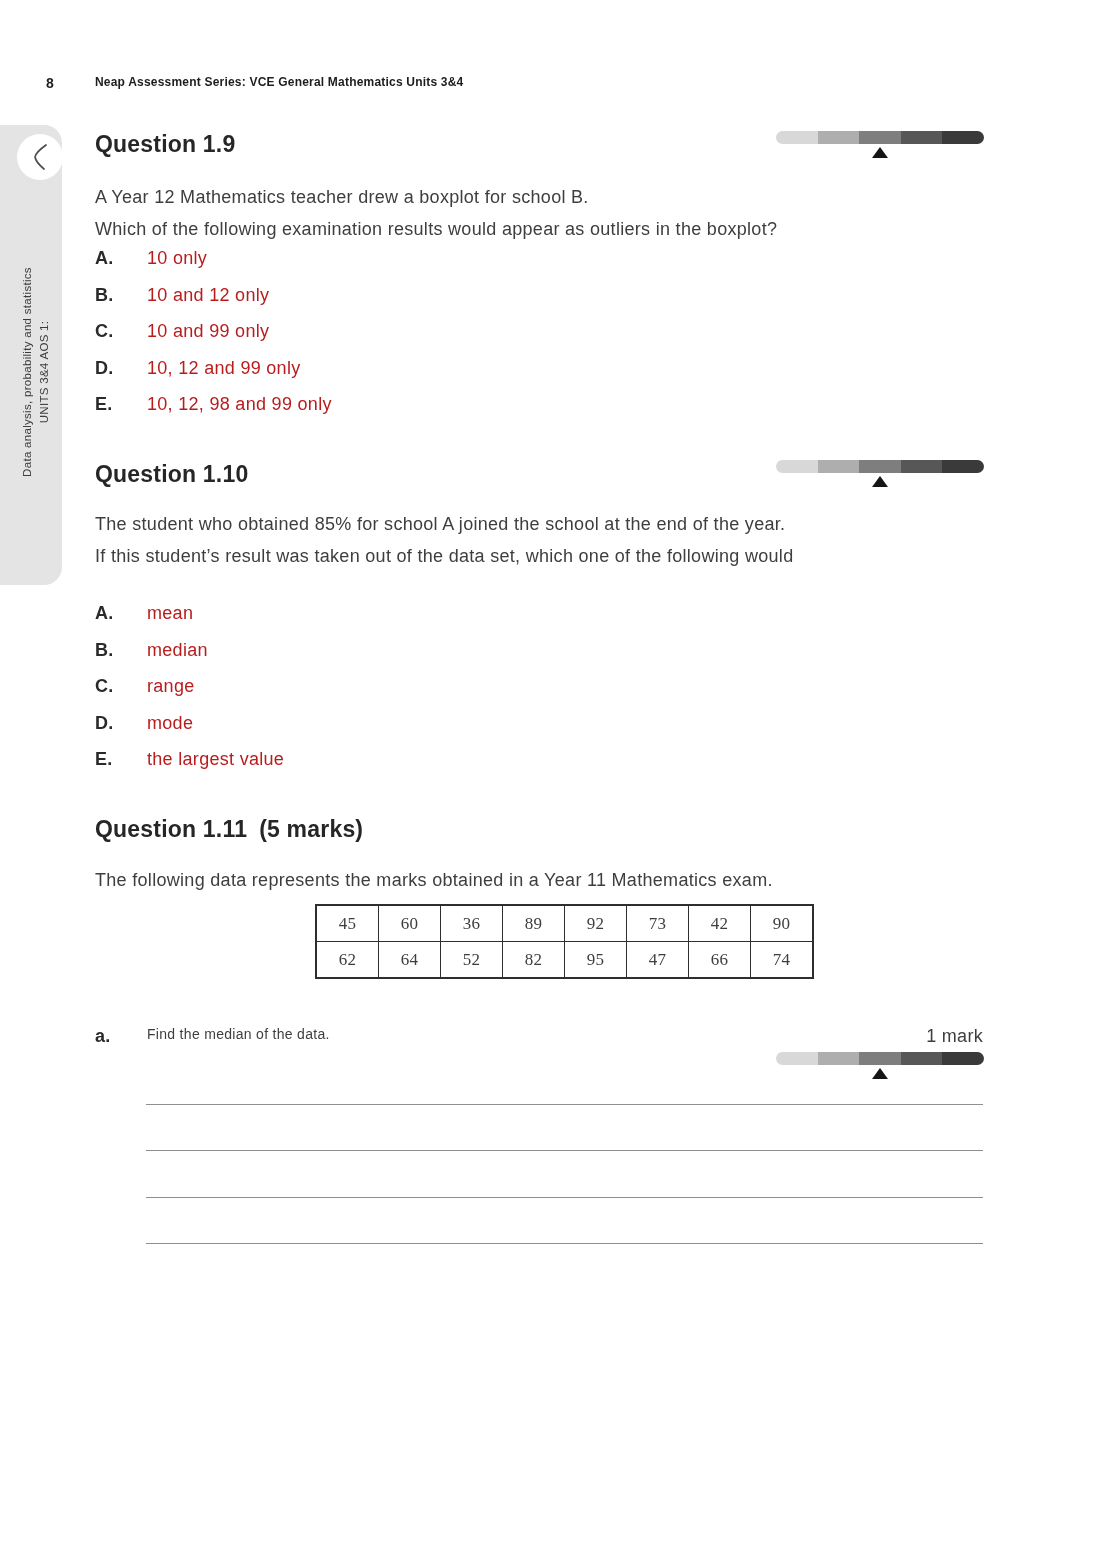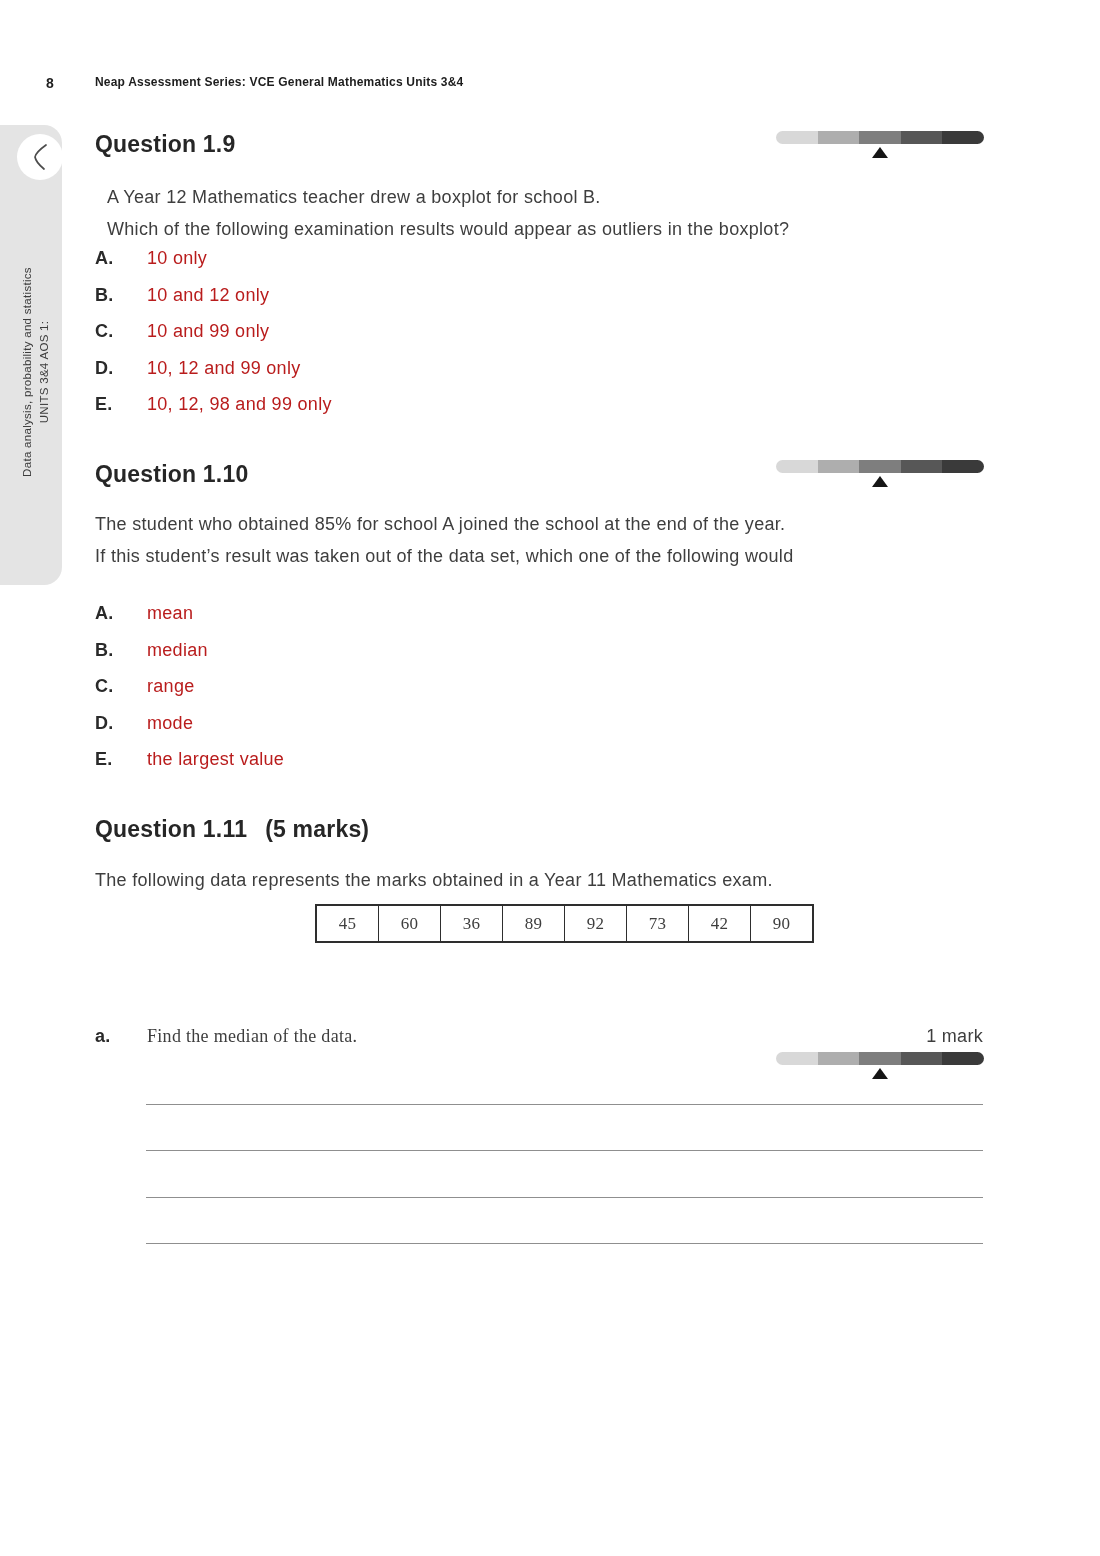--- a/index.html
+++ b/index.html
@@ -13,21 +13,21 @@
   .page-num { left:46px; top:75px; font-size:14px; font-weight:700; color:#1d1d1d; }
   .header-title { left:95px; top:75px; font-size:12px; font-weight:700; color:#1d1d1d; letter-spacing:0.2px; }
 
   
   .side-tab { left:-22px; top:125px; width:84px; height:460px; background:#e4e4e4; border-radius:0 18px 18px 0; }
   .side-circle { position:absolute; left:39px; top:9px; width:46px; height:46px; border-radius:50%; background:#ffffff; display:flex; align-items:center; justify-content:center; }
   .side-vtext { left:-184px; top:355px; width:440px; height:34px; transform:rotate(-90deg); text-align:center; font-size:11.5px; line-height:17px; color:#3c3c3c; letter-spacing:0.3px; }
 
   
   .q-title { font-size:23px; font-weight:800; color:#262626; letter-spacing:0.2px; }
-  .q-marks { font-weight:800; margin-left:18px; }
+  .q-marks { font-weight:800; margin-left:12px; }
   .body-text { font-size:18px; color:#3e3e3e; letter-spacing:0.3px; line-height:32px; }
 
   
   .opt-list { left:95px; }
   .opt-row { display:flex; height:36.5px; align-items:flex-start; }
   .opt-letter { width:52px; font-size:18px; font-weight:700; color:#2a2a2a; letter-spacing:0.3px; }
   .opt-text { font-size:18px; color:#b91c1c; letter-spacing:0.3px; }
 
   
   .dbar-wrap { width:208px; height:30px; }
@@ -36,21 +36,21 @@
   .dbar-arrow { position:absolute; top:16px; width:0; height:0;
     border-left:8px solid transparent; border-right:8px solid transparent; border-bottom:11px solid #151515; }
 
   
   .marks-table { border-collapse:collapse; border:2.5px solid #2e2e2e; }
   .marks-table td { width:59px; height:33px; border:1.6px solid #2e2e2e; text-align:center;
     font-size:17px; color:#3e3e3e; letter-spacing:0.3px;font-family:Liberation Serif, serif; }
 
   
   .part-label { left:95px; top:1026px; font-size:18px; font-weight:700; color:#2a2a2a; letter-spacing:0.3px; }
-  .part-text { left:147px; top:1026px; font-size:18px; color:#3e3e3e; letter-spacing:0.3px;font-family:Liberation Serif, serif; }
+  .part-text { left:147px; top:1026px; font-size:14px; color:#3e3e3e; letter-spacing:0.3px; }
   .part-marks { top:1026px; right:117px; font-size:18px; color:#3e3e3e; letter-spacing:0.3px; }
 
   
   .ans-line { left:146px; width:837px; height:0; border-top:1.6px solid #8f8f8f; }
 </style>
 </head>
 <body>
 
 <div class="page">
 
@@ -75,21 +75,21 @@
     <div class="dbar">
       <div class="dbar-seg" style="background: rgb(216, 216, 216);"></div>
         <div class="dbar-seg" style="background: rgb(174, 174, 174);"></div>
         <div class="dbar-seg" style="background: rgb(126, 126, 126);"></div>
         <div class="dbar-seg" style="background: rgb(87, 87, 87);"></div>
         <div class="dbar-seg" style="background: rgb(58, 58, 58);"></div>
     </div>
     <div class="dbar-arrow" style="left: calc(50% - 8px); border-bottom-color: rgb(21, 21, 21);"></div>
   </div>
 
-  <div class="abs body-text" style="left:95px; top:181px;margin-left:12px;">
+  <div class="abs body-text" style="left:95px; top:181px;">
     <div>A Year 12 Mathematics teacher drew a boxplot for school B.</div>
     <div>Which of the following examination results would appear as outliers in the boxplot?</div>
   </div>
 
   <div class="abs opt-list" style="top:248px;">
     <div class="opt-row">
       <span class="opt-letter">A.</span>
       <span class="opt-text">10 only</span>
     </div>
     <div class="opt-row">
@@ -162,20 +162,30 @@
       <tr>
         <td>45</td>
         <td>60</td>
         <td>36</td>
         <td>89</td>
         <td>92</td>
         <td>73</td>
         <td>42</td>
         <td>90</td>
       </tr>
+      <tr>
+        <td>62</td>
+        <td>64</td>
+        <td>52</td>
+        <td>82</td>
+        <td>95</td>
+        <td>47</td>
+        <td>66</td>
+        <td>74</td>
+      </tr>
     </tbody>
   </table>
 
   <div class="abs part-label">a.</div>
   <div class="abs part-text">Find the median of the data.</div>
   <div class="abs part-marks">1 mark</div>
 
   <div class="abs dbar-wrap" style="left:776px; top:1052px;">
     <div class="dbar">
       <div class="dbar-seg" style="background: rgb(216, 216, 216);"></div>

